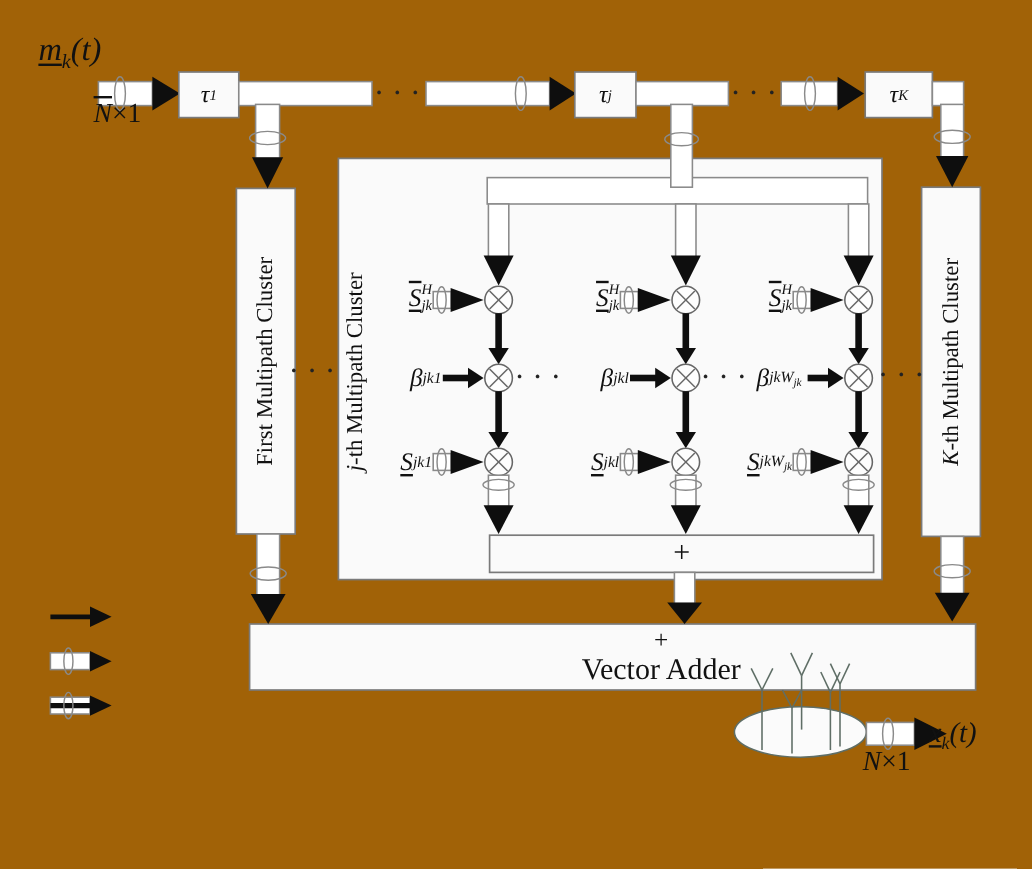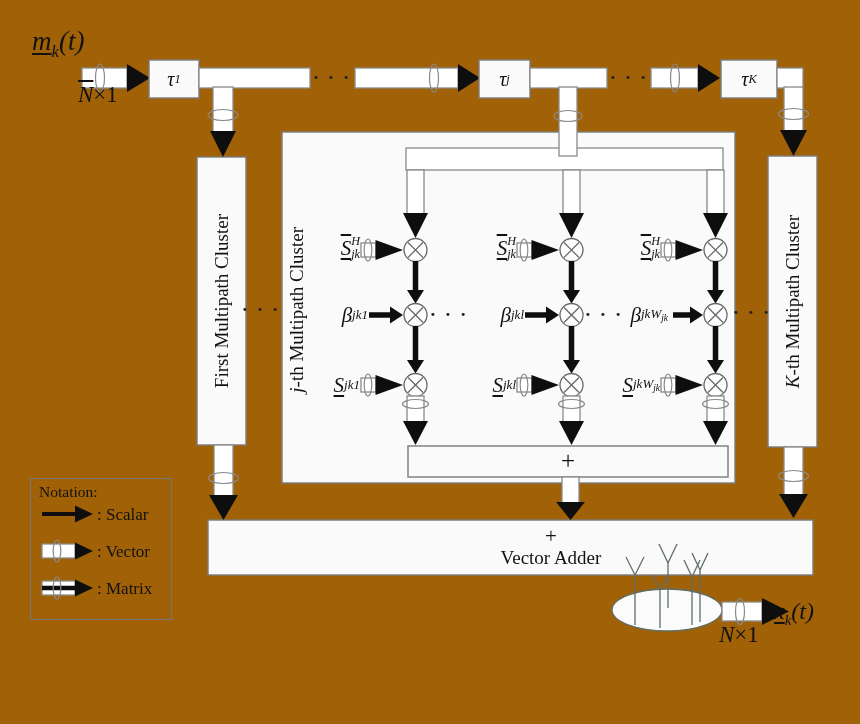--- a/index.html
+++ b/index.html
@@ -343,30 +343,24 @@
   </div>
   <div class="lbl rgt" style="left:596px;top:367px;width:64px;height:36px;font-size:21px;">
     <span class="it ul">S</span>
       <sub class="sb"><span>jkW</span><span class="sbb">jk</span></sub>
   </div>
 
   <div class="lbl cen" style="left:540px;top:444px;width:56px;height:33px;font-size:25px;">+</div>
 
   <div class="lbl" style="left:470px;top:521px;width:162px;height:52px;display:flex;flex-direction:column;align-items:center;justify-content:center;line-height:1.1;">
     <span style="font-size:21px;">+</span>
-    <span style="font-size:19px;">Vector Adder</span>
+    <span style="font-size:25px;">Vector Adder</span>
   </div>
 
   <div class="lbl" style="left:774px;top:582px;font-size:24px;margin-top:16px;">
     <span class="it ul">x</span><sub class="sb">k</sub><span class="it">(t)</span>
   </div>
   <div class="lbl" style="left:719px;top:622px;font-size:23px;">
     <span class="it">N</span><span>×1</span>
   </div>
 
-  <div class="legendbox">
-    <div class="lbl" style="left:8px;top:4px;font-size:15.5px;">Notation:</div>
-    <div class="lbl" style="left:66px;top:26px;font-size:17px;">: Scalar</div>
-    <div class="lbl" style="left:66px;top:63px;font-size:17px;">: Vector</div>
-    <div class="lbl" style="left:66px;top:100px;font-size:17px;">: Matrix</div>
-  </div>
 
 </div>
 
 </body></html>

